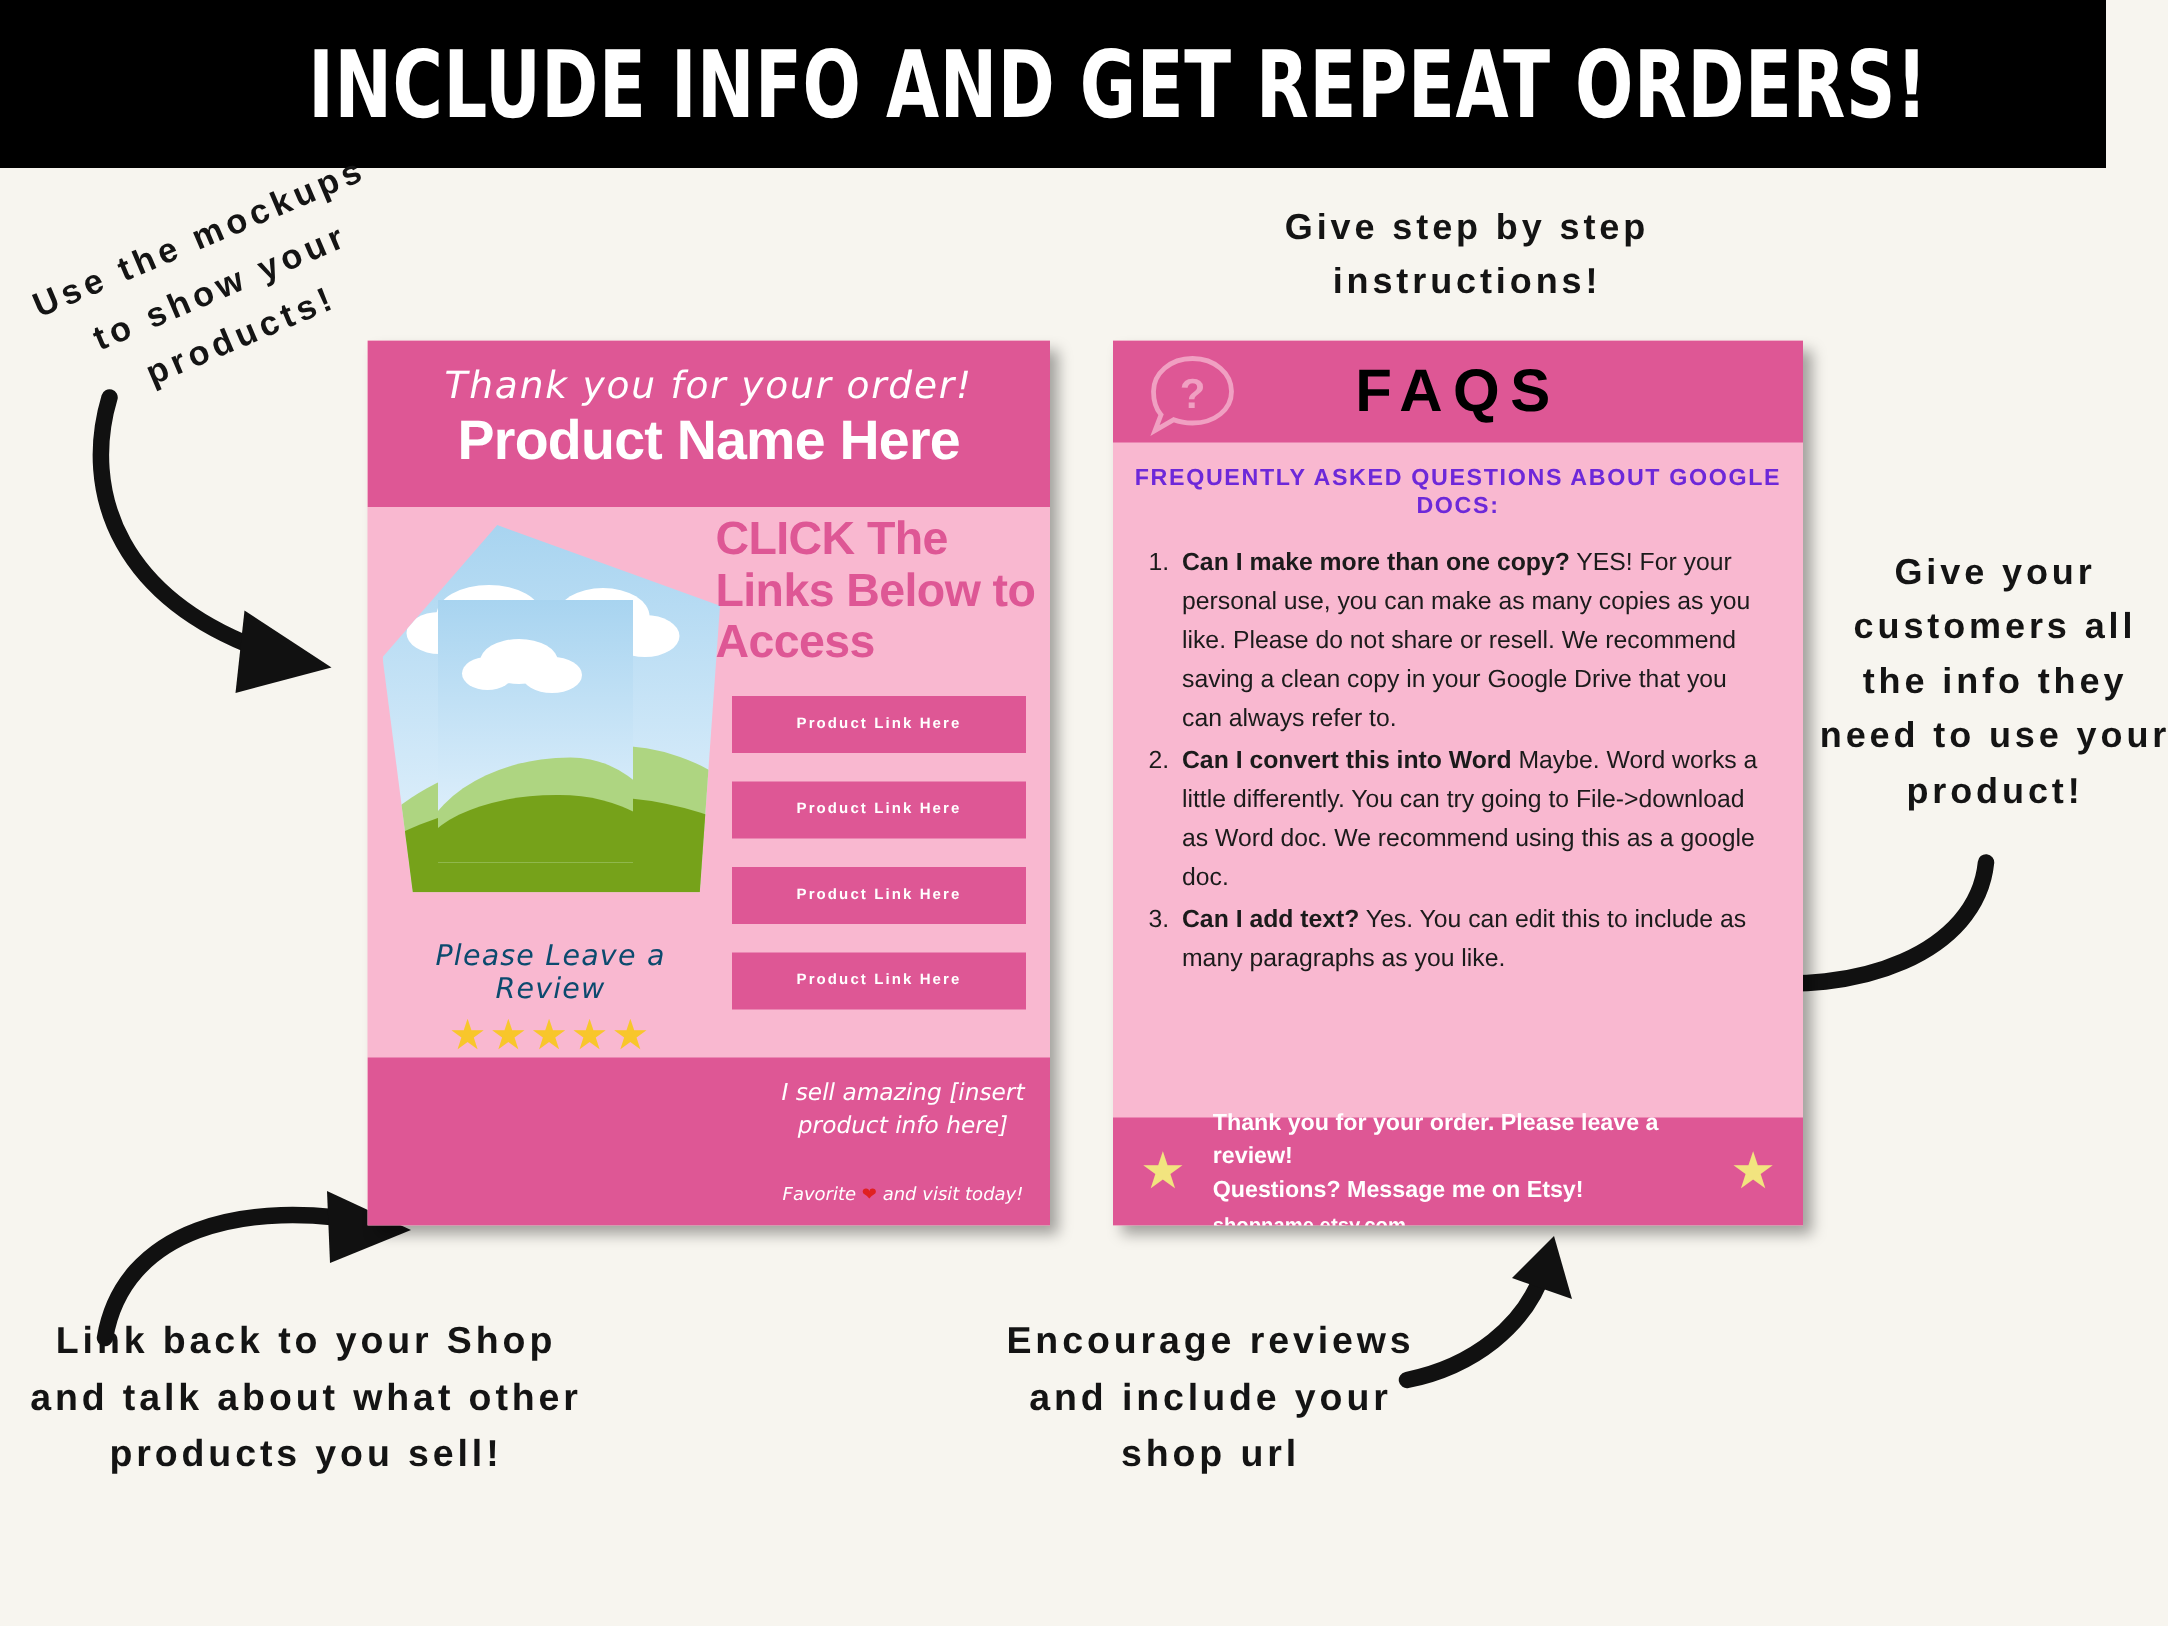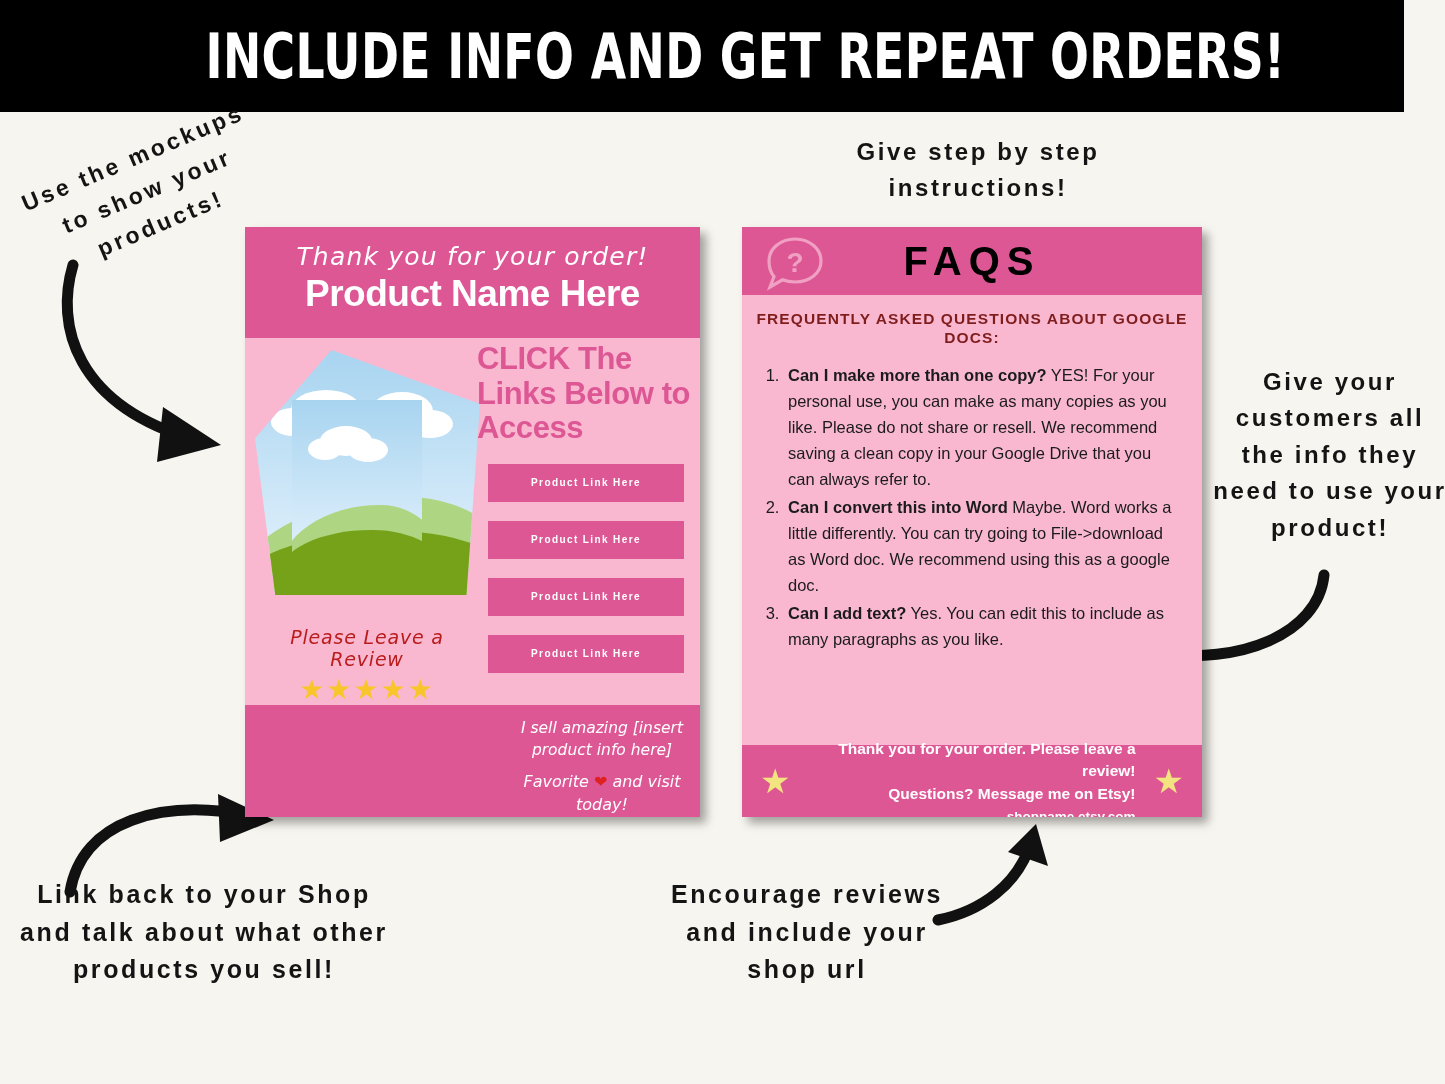--- a/index.html
+++ b/index.html
@@ -122,21 +122,21 @@
   }
   .link-btn-group { margin-top: 18px; }
 
   .review-block {
     position: absolute;
     left: 8px; top: 288px;
     width: 228px;
     text-align: center;
   }
   .review-text {
-    color: #b91c1c;
+    color: #0c4a6e;
     font-family: "DejaVu Sans", sans-serif;
     font-style: italic;
     font-size: 19px;
     letter-spacing: 0.8px;
   }
   .stars { margin-top: 6px; color: #f8c62b; font-size: 28px; letter-spacing: 2px; line-height: 1; }
 
   .lc-footer {
     position: absolute;
     left: 0; bottom: 0;
@@ -162,21 +162,21 @@
     position: absolute;
     right: 12px; top: 12px;
     width: 172px;
     text-align: center;
     color: #ffffff;
     font-family: "DejaVu Sans", sans-serif;
     font-style: italic;
     font-size: 15.5px;
     line-height: 1.45;
   }
-  .fav-line { margin-top: 8px; font-size: 16px; }
+  .fav-line { margin-top: 26px; font-size: 12px; }
   .heart { color: #e02121; font-style: normal; }
 
   
   .rc-header {
     position: relative;
     background: #de5795;
     height: 68px;
     display: flex;
     align-items: center;
     justify-content: center;
@@ -184,21 +184,21 @@
   .rc-faq-icon { position: absolute; left: 22px; top: 8px; }
   .rc-title {
     color: #000000;
     font-weight: 700;
     font-size: 40px;
     letter-spacing: 7px;
   }
   .rc-sub {
     margin: 14px 0 0 0;
     text-align: center;
-    color: #7f1d1d;
+    color: #6d28d9;
     font-weight: 700;
     font-size: 15.5px;
     letter-spacing: 1.1px;
     line-height: 1.25;
   }
   .faq-list {
     margin: 14px 22px 0 24px;
     padding-left: 18px;
     color: #1b1b1b;
     font-size: 16.5px;
@@ -210,21 +210,21 @@
   .rc-footer {
     position: absolute;
     left: 0; bottom: 0;
     width: 100%;
     height: 72px;
     background: #de5795;
     display: flex;
     align-items: center;
     justify-content: center;
   }
-  .rc-footer-text { text-align: right; color: #ffffff; }
+  .rc-footer-text { text-align: left; color: #ffffff; }
   .rcf-1 { font-weight: 700; font-size: 15.5px; line-height: 1.45; }
   .rcf-url { font-weight: 700; font-size: 13.5px; margin-top: 4px; }
   .foot-star { color: #f2e47f; font-size: 34px; line-height: 1; margin: 0 18px; }
 
   
   .anno {
     position: absolute;
     color: #141414;
     font-weight: 700;
     letter-spacing: 2.6px;

